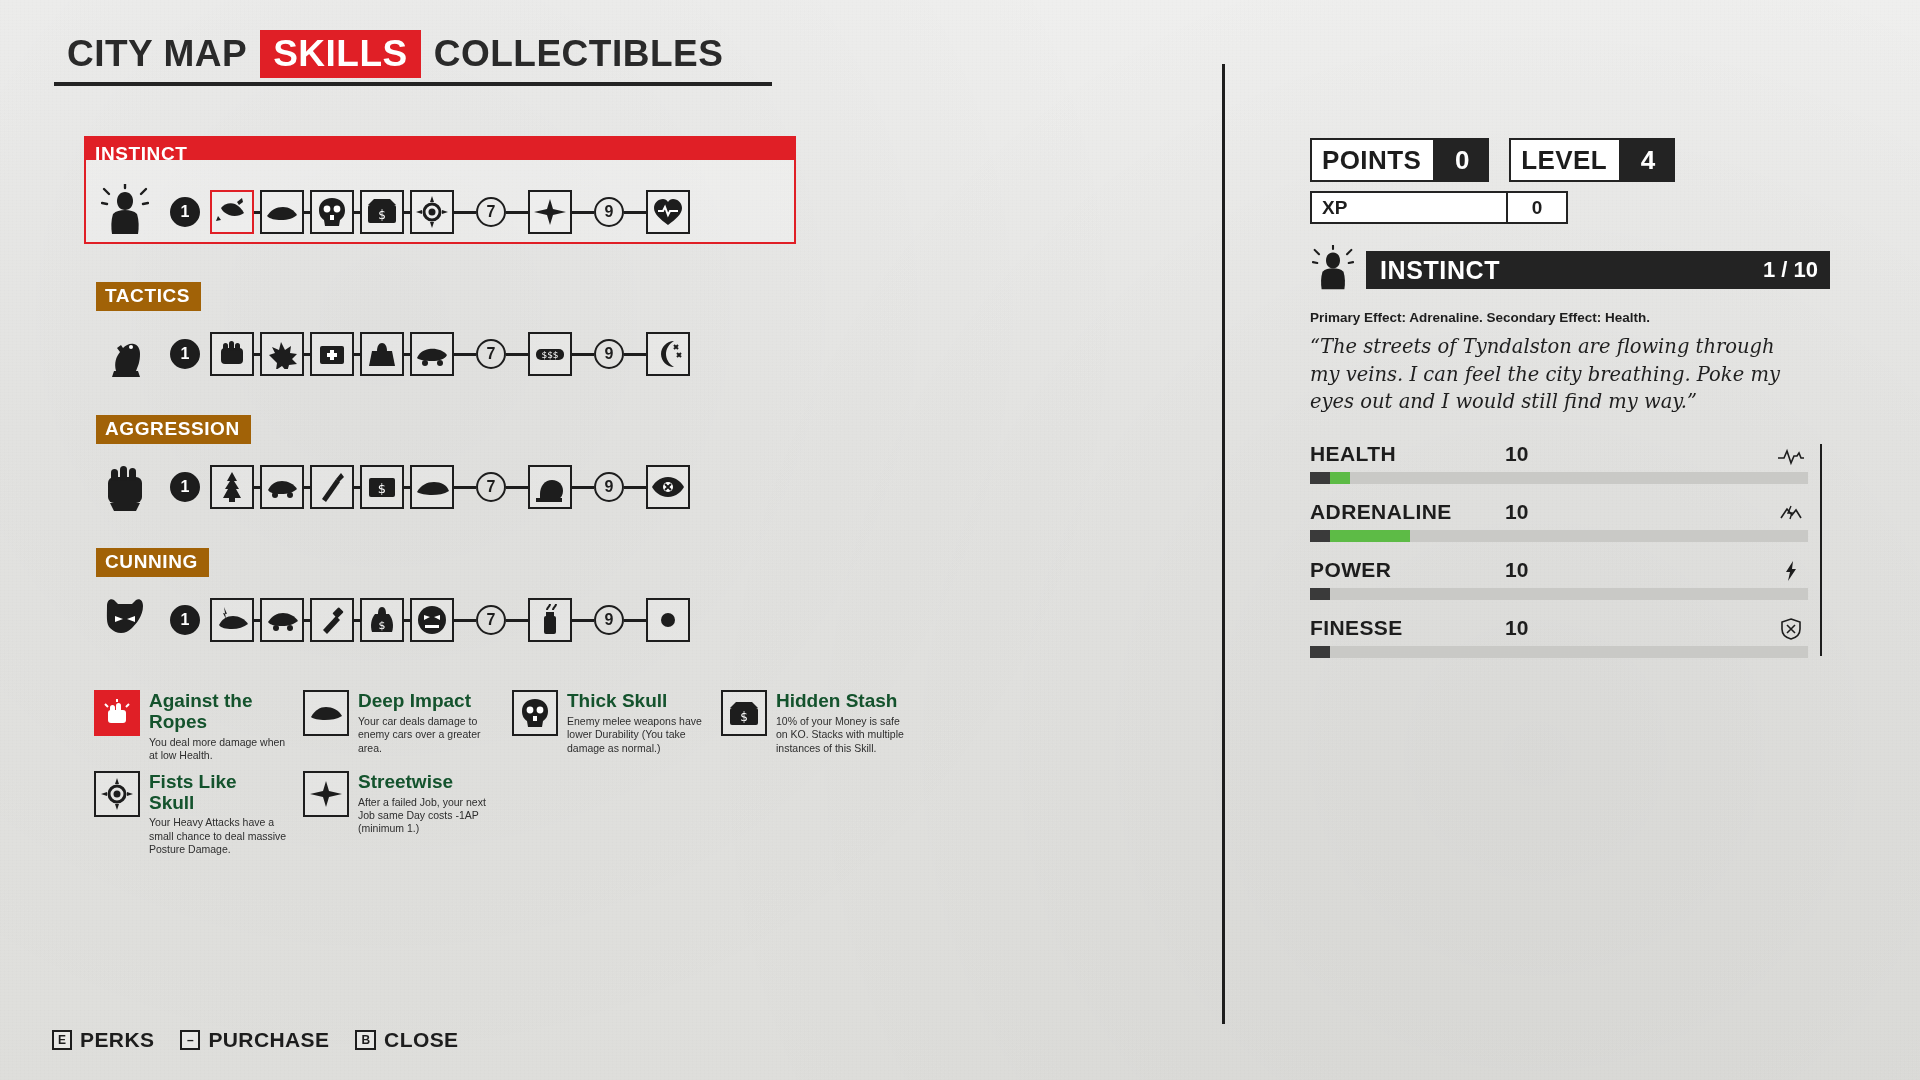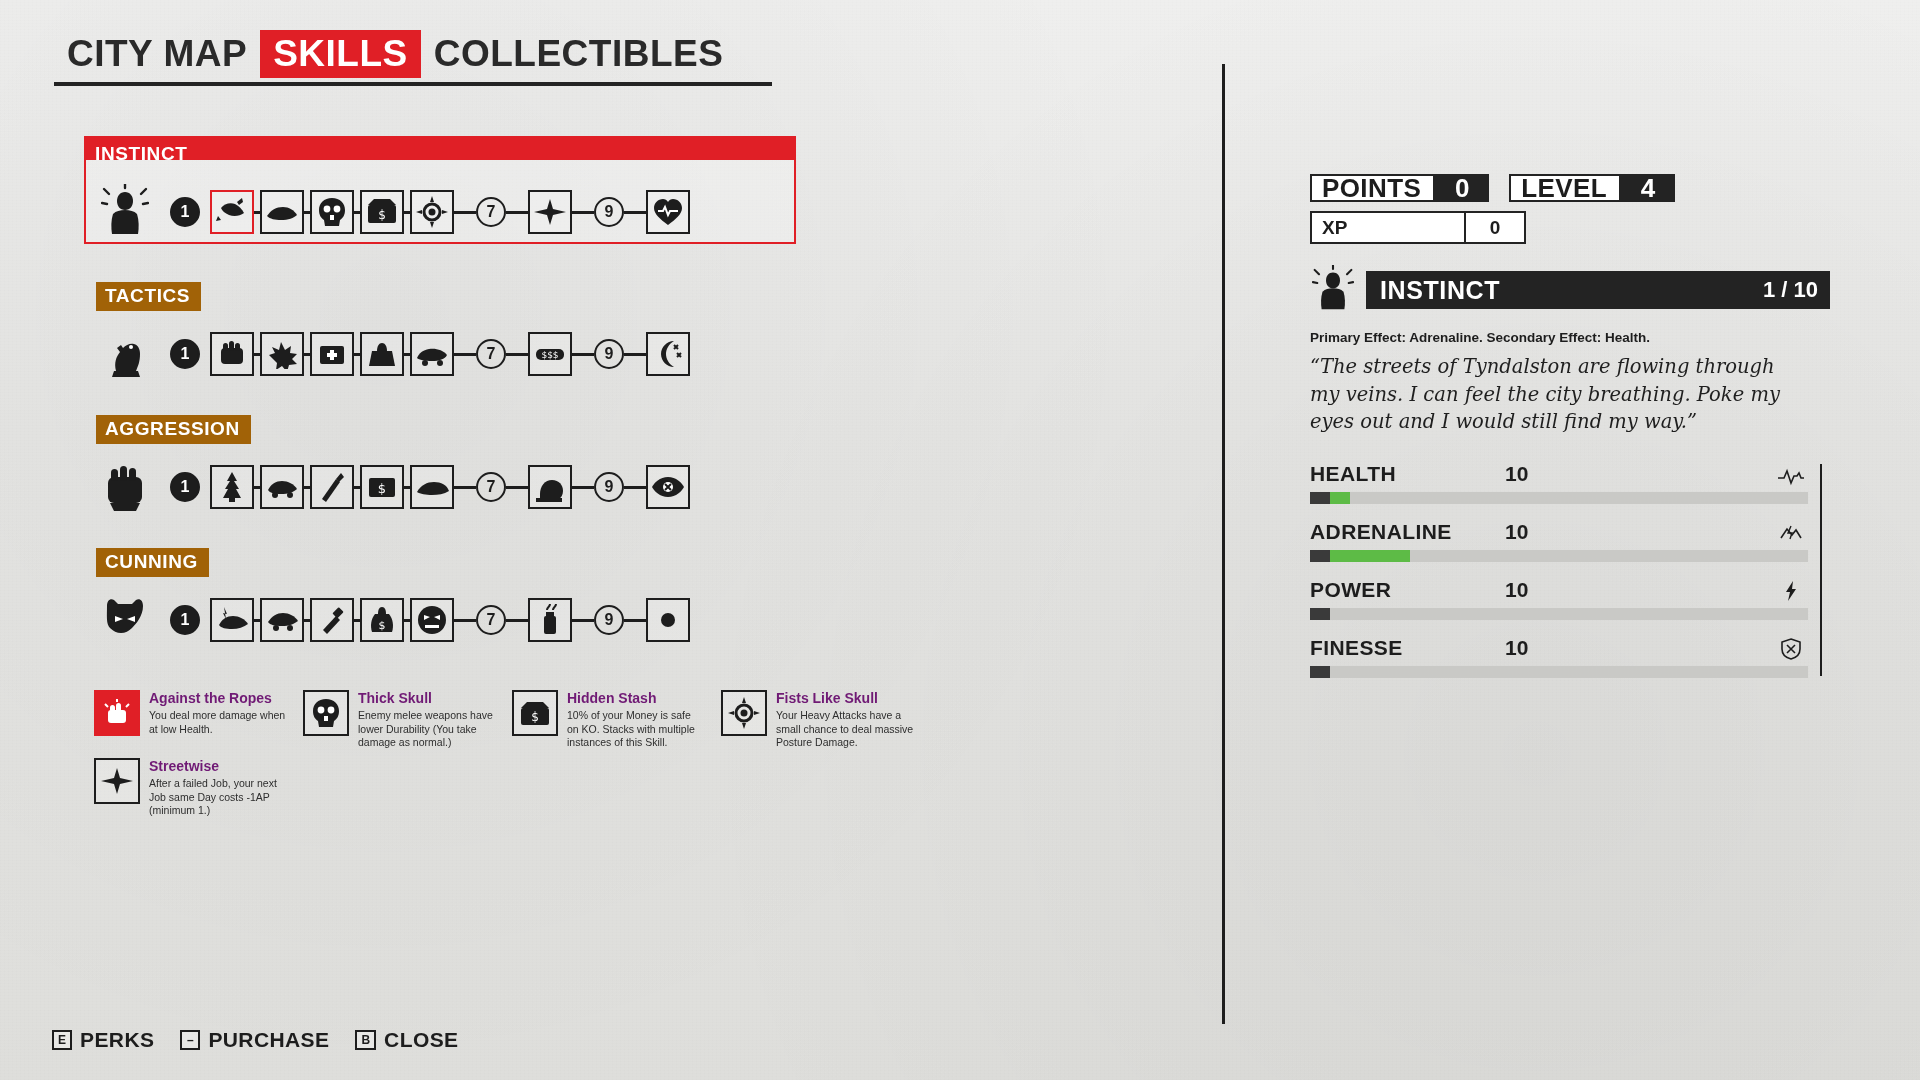--- a/index.html
+++ b/index.html
@@ -86,40 +86,40 @@
     position:absolute; left: 94px; top: 690px; width: 820px;
     display:grid; grid-template-columns: repeat(4, 1fr); gap: 8px 16px;
   }
   .perk { display:flex; gap: 9px; }
   .perk-icon {
     width: 46px; height: 46px; flex: 0 0 46px; border: 2px solid #1d1d1d;
     display:flex; align-items:center; justify-content:center; background: rgba(255,255,255,0.2);
   }
   .perk-icon.red { background:#e01f26; border-color:#e01f26; }
   .perk-text { padding-top: 1px; }
-  .perk-title { font-size: 14px; font-weight: bold; color:#701a75; line-height:1.1; }
+  .perk-title { font-size: 19px; font-weight: bold; color:#14532d; line-height:1.1; }
   .perk-desc { font-size: 10.5px; color:#2e2e2e; line-height:1.28; margin-top:3px; max-width: 168px; }
 
   
   #divider { position:absolute; left: 1222px; top: 64px; width: 3px; height: 960px; background:#1d1d1d; }
 
   
   #right { position:absolute; left: 1310px; top: 138px; width: 520px; }
   .stat-boxes { display:flex; gap: 20px; }
-  .stat-box { display:flex; align-items:stretch; height: 28px; margin-top: 36px; }
+  .stat-box { display:flex; align-items:stretch; height: 44px; }
   .stat-box .label {
     background:#fff; border: 2px solid #232323; color:#1d1d1d;
     font-size: 26px; font-weight: bold; padding: 1px 12px 0 10px; display:flex; align-items:center;
     letter-spacing:.4px;
   }
   .stat-box .value {
     background:#232323; color:#fff; font-size: 26px; font-weight:bold;
     min-width: 54px; display:flex; align-items:center; justify-content:center; padding: 0 10px;
   }
-  #xp-box { margin-top: 9px; display:flex; height: 33px; width: 216px; }
+  #xp-box { margin-top: 9px; display:flex; height: 33px; width: 258px; }
   #xp-box .label {
     background:#fff; border:2px solid #232323; border-right:none; color:#1d1d1d;
     font-size: 19px; font-weight:bold; display:flex; align-items:center; padding: 0 10px; flex:1;
   }
   #xp-box .value {
     border:2px solid #232323; background:#fff; color:#1d1d1d; font-size:19px; font-weight:bold;
     width: 62px; display:flex; align-items:center; justify-content:center;
   }
 
   #detail-header {
@@ -560,20 +560,34 @@
             <path d="M4 6l3 3M28 6l-3 3M16 1v3"></path>
           </g>
         </svg>
     </div>
     <div class="perk-text">
       <div class="perk-title">Against the Ropes</div>
       <div class="perk-desc">You deal more damage when at low Health.</div>
     </div>
   </div>
 
+  <div class="perk">
+    <div class="perk-icon">
+      <svg width="34" height="26" viewBox="0 0 34 26">
+          <g fill="#1d1d1d">
+            <path d="M2 17c4-7 9-10 15-10s13 3 16 9c-5 3-11 4-17 4S4 19 2 17z"></path>
+            <path d="M8 4l3 5M17 1l1 6M26 4l-2 5"></path>
+          </g>
+        </svg>
+    </div>
+    <div class="perk-text">
+      <div class="perk-title">Deep Impact</div>
+      <div class="perk-desc">Your car deals damage to enemy cars over a greater area.</div>
+    </div>
+  </div>
 
   <div class="perk">
     <div class="perk-icon">
       <svg width="32" height="32" viewBox="0 0 32 32">
           <g fill="#1d1d1d">
             <path d="M16 2c8 0 13 5 13 12 0 5-2 8-5 10l-1 6H9l-1-6c-3-2-5-5-5-10C3 7 8 2 16 2z"></path>
           </g>
           <g fill="#fff">
             <circle cx="11" cy="13" r="3.4"></circle>
             <circle cx="21" cy="13" r="3.4"></circle>

